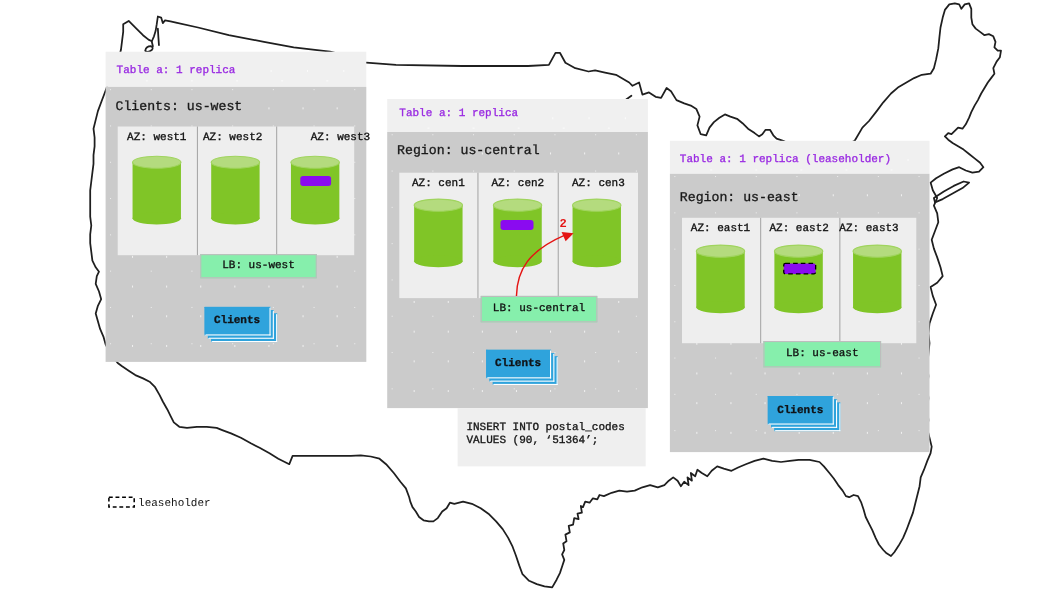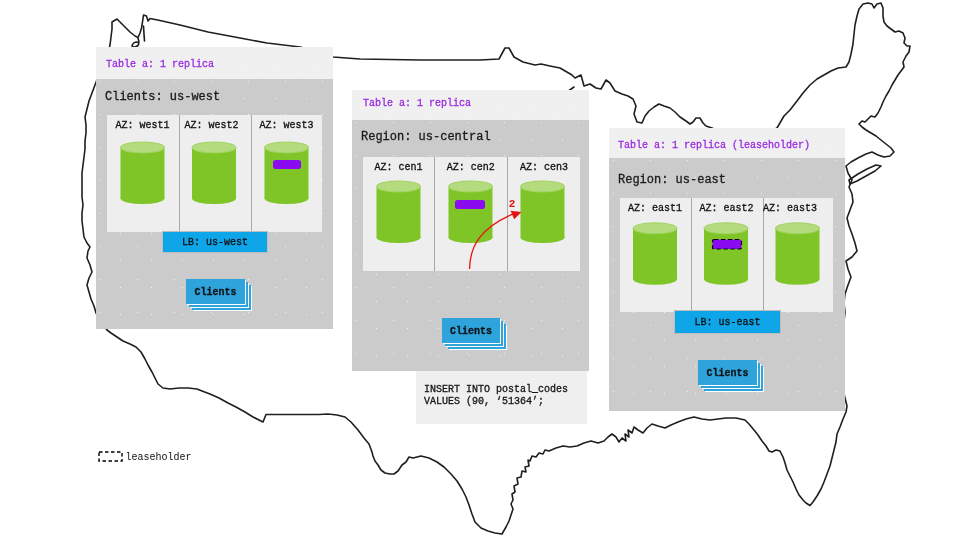--- a/index.html
+++ b/index.html
@@ -11,22 +11,22 @@
   .dots{background-image:radial-gradient(circle, rgba(255,255,255,.75) .6px, rgba(255,255,255,0) .8px),
         radial-gradient(circle, rgba(255,255,255,.7) .6px, rgba(255,255,255,0) .8px);
         background-size:33px 29px, 41px 31px;background-position:2px 3px, 17px 11px;}
   .dots2{background-image:radial-gradient(circle, rgba(255,255,255,.75) .6px, rgba(255,255,255,0) .8px),
         radial-gradient(circle, rgba(255,255,255,.7) .6px, rgba(255,255,255,0) .8px);
         background-size:31px 27px, 37px 33px;background-position:9px 6px, 23px 19px;}
   .tbl{position:absolute;color:#9a2be2;font-size:10px;line-height:10px;white-space:pre;}
   .reg{position:absolute;color:#1a1a1a;font-size:12px;line-height:12px;white-space:pre;}
   .az{position:absolute;background:#eeeeee;}
   .azlbl{position:absolute;color:#111;font-size:10px;line-height:10px;text-align:center;white-space:pre;}
-  .lb{position:absolute;background:#0ea5e9;border:1px solid #bdbdbd;box-sizing:border-box;
-      color:#111;font-size:10px;text-align:center;}
+  .lb{position:absolute;background:#86efac;border:1px solid #bdbdbd;box-sizing:border-box;
+      color:#111;font-size:10px;text-align:center;margin-left:20px;}
   .cl{position:absolute;background:#2fa3dc;border:1px solid;border-color:#2fa3dc #ffffff #ffffff #2fa3dc;box-sizing:border-box;}
   .cltxt{position:absolute;color:#101418;font-size:10px;font-weight:bold;text-align:center;}
   .ins{position:absolute;background:#efefef;color:#161616;font-size:10px;line-height:11.5px;white-space:pre;}
 </style>
 </head>
 <body>
 
 <svg width="960" height="540" viewBox="0 0 960 540" style="position:absolute;left:0;top:0;z-index:1">
 <g fill="none" stroke="#1f1f1f" stroke-width="1.6" stroke-linejoin="round" stroke-linecap="round">
 <path d="M117,19 L124,26 L130,32 L135,36 L138,37.5 L140,33 L141.5,28 L142.5,22 L143.5,15
@@ -74,39 +74,40 @@
 <div class="panel" style="left:96px;top:47px;width:237px;height:282px;">
   <div class="hdr dots" style="height:32px;"></div>
   <div class="body dots2" style="top:32px;height:250px;"></div>
   <div class="tbl" style="left:10px;top:12.5px;">Table a: 1 replica</div>
   <div class="reg" style="left:9px;top:44px;">Clients: us-west</div>
   <div class="az dots" style="left:11px;top:68px;width:215px;height:117px;"></div>
   <div style="position:absolute;left:82.5px;top:68px;width:1px;height:117px;background:#a9a9a9;"></div>
   <div style="position:absolute;left:154.5px;top:68px;width:1px;height:117px;background:#a9a9a9;"></div>
   <div class="azlbl" style="left:11px;top:74px;width:71px;">AZ: west1</div>
   <div class="azlbl" style="left:83px;top:74px;width:65px;">AZ: west2</div>
-  <div class="azlbl" style="left:155px;top:74px;width:71px;">AZ: west3</div>
+  <div class="azlbl" style="left:155px;top:74px;width:71px;padding-left:23px;">AZ: west3</div>
   <div class="lb" style="left:66px;top:184px;width:106px;height:22px;line-height:22px;">LB: us-west</div>
   <div class="cl" style="left:95.5px;top:238px;width:60px;height:26px;z-index:1;"></div>
   <div class="cl" style="left:92.5px;top:235px;width:60px;height:26px;z-index:2;"></div>
   <div class="cl" style="left:89.5px;top:232px;width:60px;height:26px;z-index:3;"></div>
   <div class="cltxt" style="left:89.5px;top:232px;width:60px;height:26px;line-height:28px;z-index:4;">Clients</div>
 </div>
 
 <div class="panel" style="left:352px;top:90px;width:237px;height:281px;">
   <div class="hdr dots" style="height:30px;"></div>
   <div class="body dots2" style="top:30px;height:251px;"></div>
   <div class="tbl" style="left:11px;top:9px;">Table a: 1 replica</div>
   <div class="reg" style="left:9px;top:41px;">Region: us-central</div>
   <div class="az dots" style="left:11px;top:67px;width:217px;height:114px;"></div>
   <div style="position:absolute;left:82px;top:67px;width:1px;height:114px;background:#a9a9a9;"></div>
   <div style="position:absolute;left:155px;top:67px;width:1px;height:114px;background:#a9a9a9;"></div>
   <div class="azlbl" style="left:11px;top:73px;width:71px;">AZ: cen1</div>
   <div class="azlbl" style="left:83px;top:73px;width:71.5px;">AZ: cen2</div>
   <div class="azlbl" style="left:156px;top:73px;width:72px;">AZ: cen3</div>
+  <div class="lb" style="left:65px;top:179px;width:106px;height:24px;line-height:24px;">LB: us-central</div>
   <div class="cl" style="left:95.5px;top:234px;width:59px;height:26px;z-index:1;"></div>
   <div class="cl" style="left:92.5px;top:231px;width:59px;height:26px;z-index:2;"></div>
   <div class="cl" style="left:89.5px;top:228px;width:59px;height:26px;z-index:3;"></div>
   <div class="cltxt" style="left:89.5px;top:228px;width:59px;height:26px;line-height:28px;z-index:4;">Clients</div>
 </div>
 <div class="ins dots" style="left:416px;top:371px;width:171px;height:53px;z-index:2;padding:13px 0 0 8px;box-sizing:border-box;">INSERT INTO postal_codes
 VALUES (90, ‘51364’;</div>
 
 <div class="panel" style="left:609px;top:128px;width:236px;height:283px;border-radius:16px;">
   <div class="hdr dots" style="height:30px;"></div>

